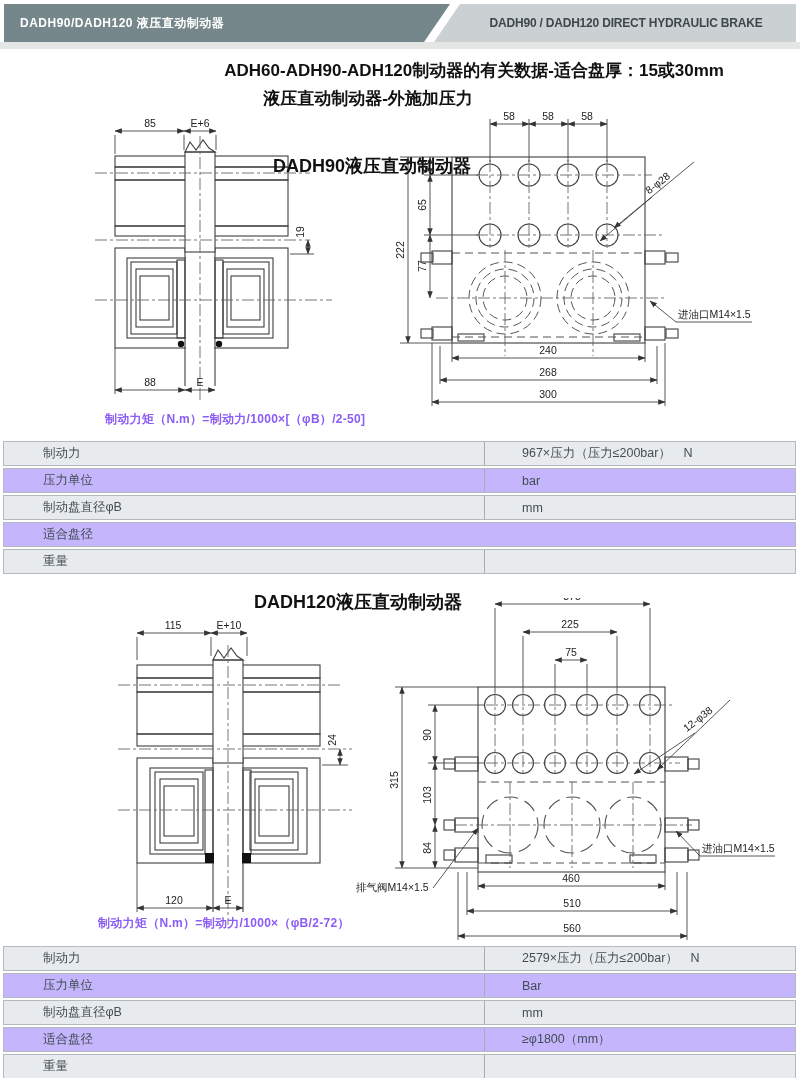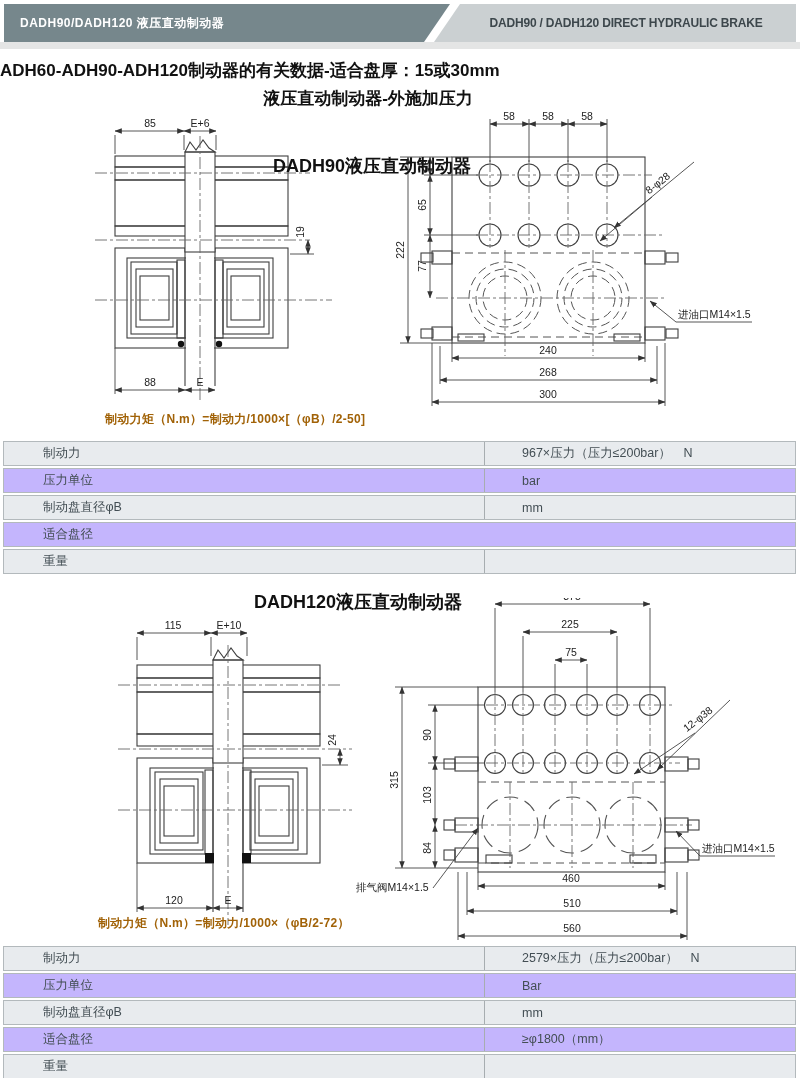--- a/index.html
+++ b/index.html
@@ -9,29 +9,29 @@
   .hdr-dark{position:absolute;left:4px;top:4px;width:446px;height:38px;background:#76878c;
     clip-path:polygon(0 0,100% 0,calc(100% - 26px) 100%,0 100%);
     color:#fff;font-weight:bold;font-size:12px;line-height:38px;padding-left:16px;box-sizing:border-box;
     letter-spacing:.5px;white-space:nowrap;}
   .hdr-light{position:absolute;left:434px;top:4px;width:362px;height:38px;background:#cbd0d2;
     clip-path:polygon(26px 0,100% 0,100% 100%,0 100%);
     color:#3d474c;font-weight:bold;font-size:12px;line-height:38px;text-align:center;
     padding-left:22px;box-sizing:border-box;white-space:nowrap;letter-spacing:-.2px;}
   .hdr-strip{position:absolute;left:0;top:42px;width:800px;height:7px;background:#e4e5e5;}
   
-  .intro1{position:absolute;left:0;top:59px;width:724px;text-align:left;
+  .intro1{position:absolute;left:0;top:59px;width:724px;text-align:right;
           font-size:17px;font-weight:bold;color:#111;}
   .intro2{position:absolute;left:0;top:87px;width:736px;text-align:center;
           font-size:17px;font-weight:bold;color:#111;}
   .sec-title1{position:absolute;left:0;top:110px;width:744px;text-align:center;
           font-size:18px;font-weight:bold;color:#111;z-index:3;margin-top:44px;}
   .sec-title2{position:absolute;left:0;top:590px;width:716px;text-align:center;
           font-size:18px;font-weight:bold;color:#111;z-index:3;}
-  .formula{position:absolute;font-size:12px;font-weight:600;color:#a16207;letter-spacing:.3px;z-index:3;text-align:right;}
+  .formula{position:absolute;font-size:12px;font-weight:600;color:#8b5cf6;letter-spacing:.3px;z-index:3;text-align:right;}
   .formula1{left:105px;top:411px;}
   .formula2{left:98px;top:915px;}
   
   svg.draw{position:absolute;left:0;z-index:1;}
   .ol{fill:none;stroke:#3f3f3f;stroke-width:1.1;}
   .cl{stroke:#666;stroke-width:0.9;stroke-dasharray:12 3 3 3;fill:none;}
   .dsh{stroke:#555;stroke-width:1;stroke-dasharray:8 5;fill:none;}
   .dl{stroke:#444;stroke-width:0.9;fill:none;}
   text.dim{font-size:10.5px;fill:#222;text-anchor:middle;font-family:"Liberation Sans",sans-serif;}
   text.lbl{font-size:10.5px;fill:#222;text-anchor:start;font-family:"Liberation Sans",sans-serif;}

